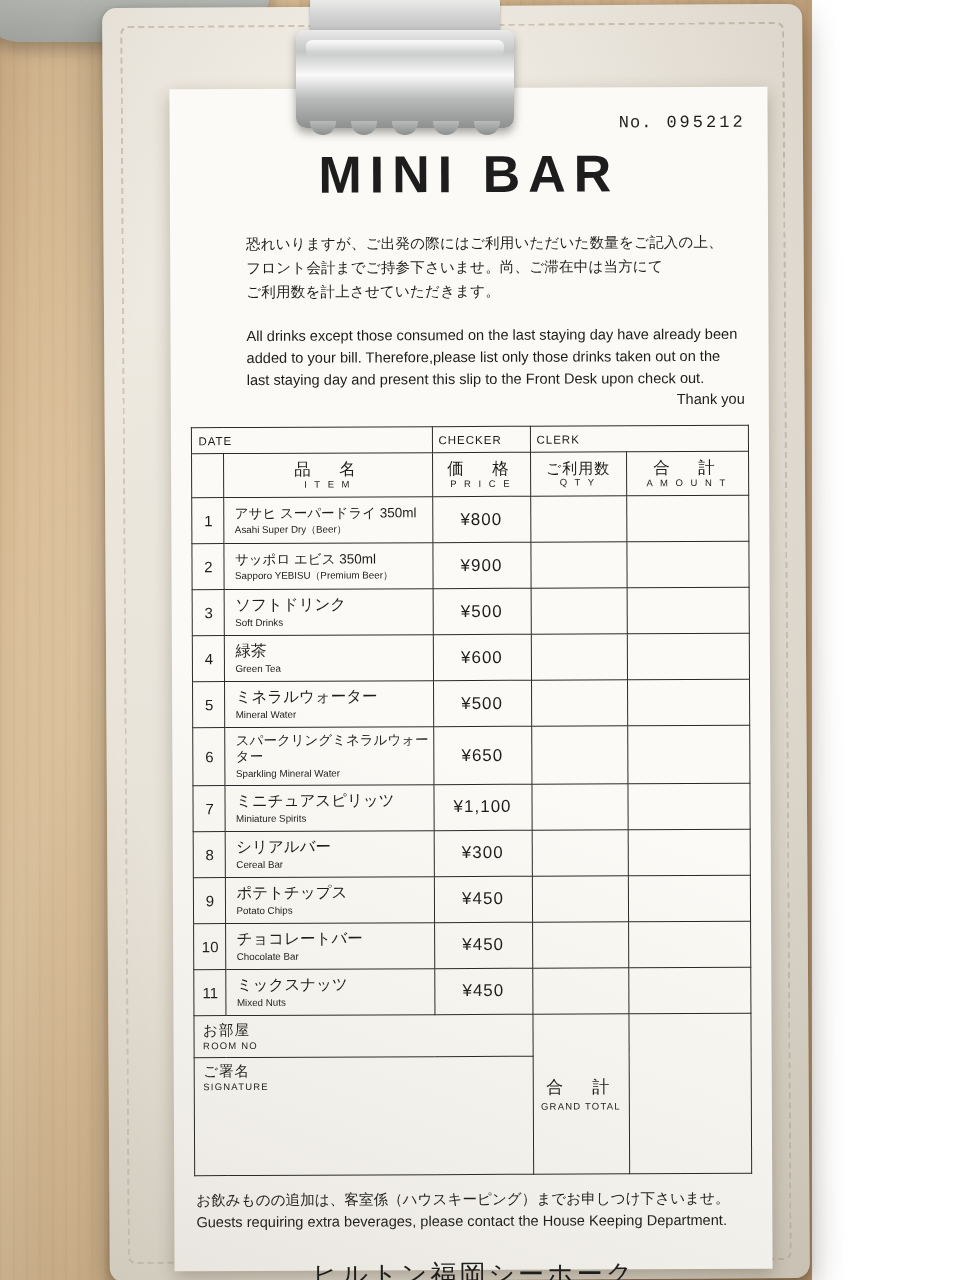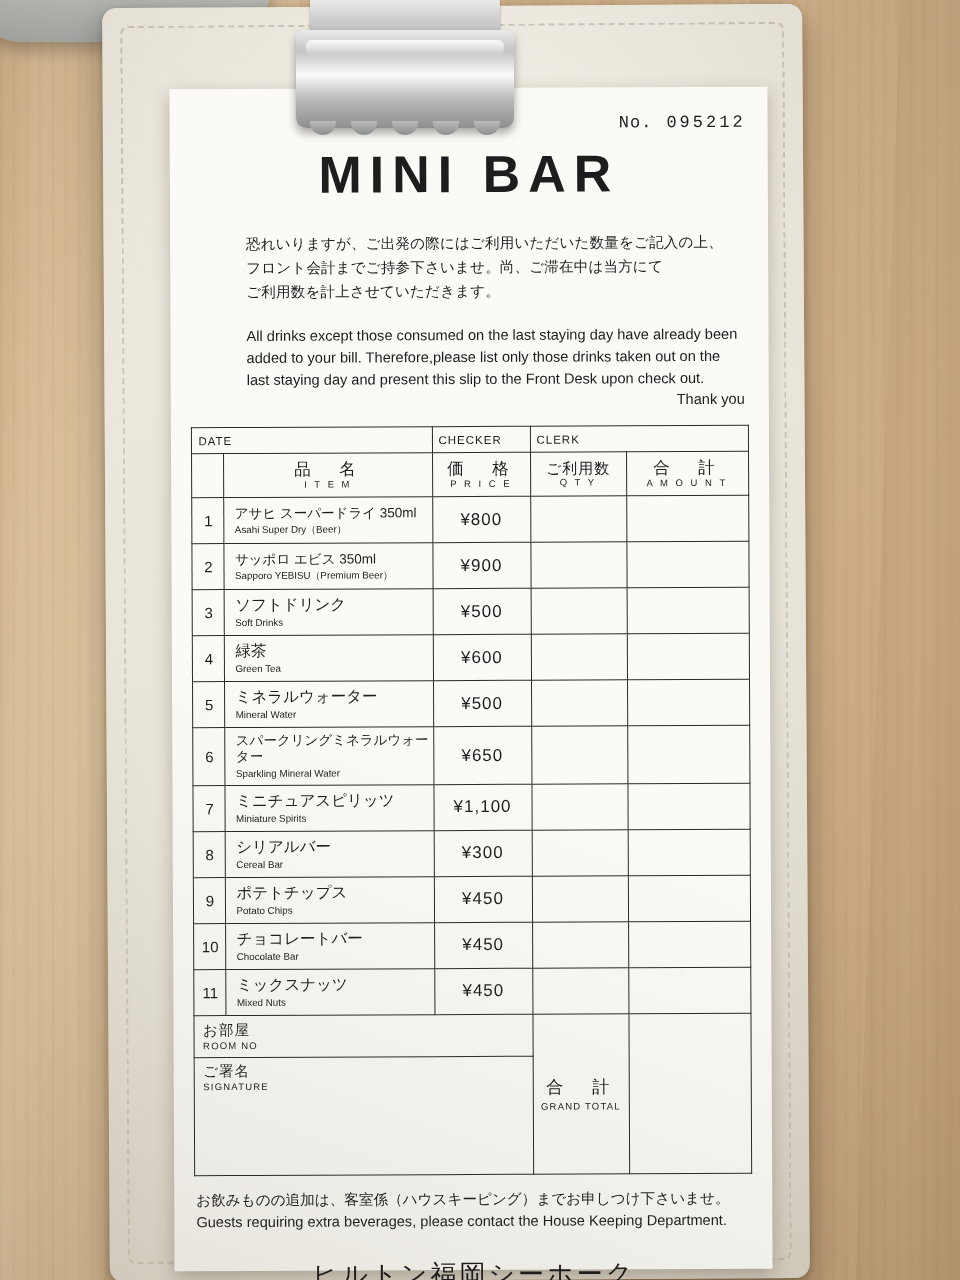--- a/index.html
+++ b/index.html
@@ -6,21 +6,21 @@
   html, body {
     margin: 0; padding: 0;
     width: 960px; height: 1280px;
     overflow: hidden;
     font-family: "Liberation Sans", sans-serif;
   }
 
   
   #scene {
     position: relative;
-    width: 960px; height: 1280px;
+    width: 812px; height: 1280px;
     background:
       repeating-linear-gradient(90deg,
         rgba(0,0,0,0.030) 0px, rgba(0,0,0,0.00) 3px, rgba(255,255,255,0.025) 7px, rgba(0,0,0,0.00) 13px),
       repeating-linear-gradient(92deg,
         rgba(120,80,40,0.07) 0px, rgba(255,255,255,0.00) 40px, rgba(140,95,50,0.055) 90px, rgba(255,255,255,0.00) 150px),
       linear-gradient(100deg, #d9bb93 0%, #e2c9a4 18%, #d6b68d 40%, #ddc098 62%, #d2b089 82%, #cba87f 100%);
   }
   #scene::after{
     content:"";
     position:absolute; inset:0;

